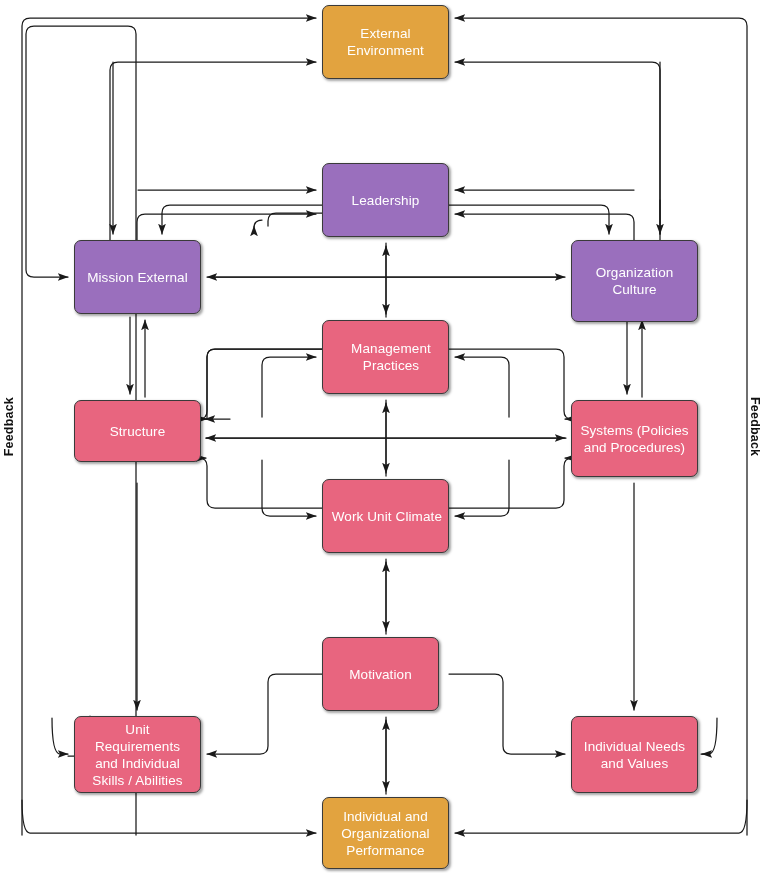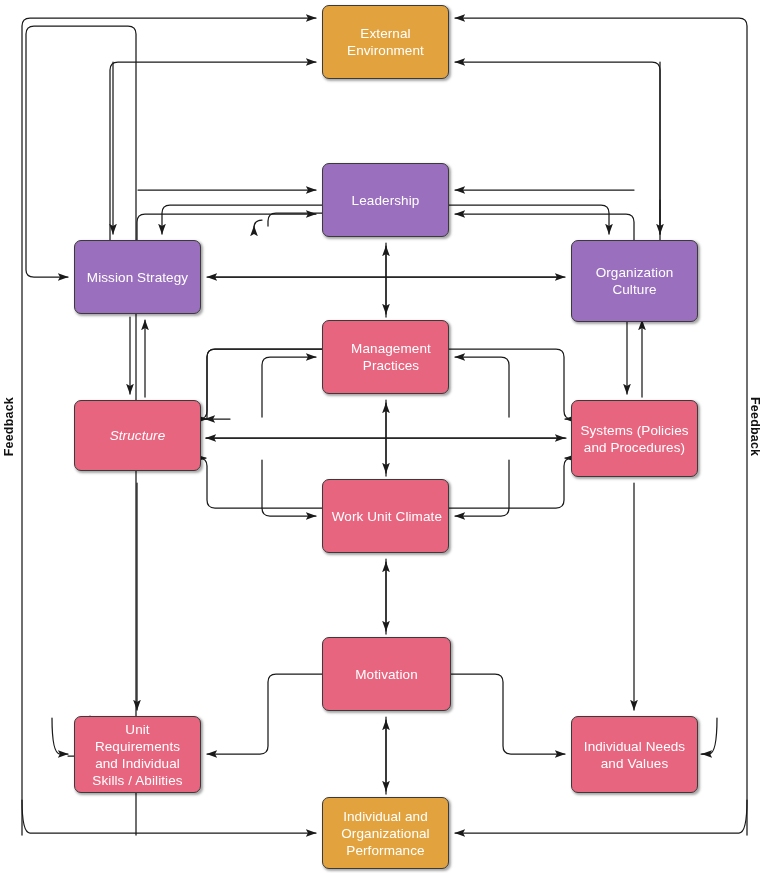--- a/index.html
+++ b/index.html
@@ -176,41 +176,41 @@
 
   <div id="nodes-root">
       <div class="node" style="left: 322px; top: 5px; width: 127px; height: 74px; background: rgb(226, 163, 63); border-color: rgb(58, 58, 58); color: rgb(255, 255, 255);">
         <span class="node-label">External
 Environment</span>
       </div>
       <div class="node" style="left: 322px; top: 163px; width: 127px; height: 74px; background: rgb(154, 111, 189); border-color: rgb(58, 58, 58); color: rgb(255, 255, 255);">
         <span class="node-label">Leadership</span>
       </div>
       <div class="node" style="left: 74px; top: 240px; width: 127px; height: 74px; background: rgb(154, 111, 189); border-color: rgb(58, 58, 58); color: rgb(255, 255, 255);">
-        <span class="node-label">Mission Strategy</span>
+        <span class="node-label">Mission External</span>
       </div>
       <div class="node" style="left: 571px; top: 240px; width: 127px; height: 82px; background: rgb(154, 111, 189); border-color: rgb(58, 58, 58); color: rgb(255, 255, 255);">
         <span class="node-label">Organization
 Culture</span>
       </div>
       <div class="node" style="left: 322px; top: 320px; width: 127px; height: 74px; background: rgb(232, 101, 127); border-color: rgb(58, 58, 58); color: rgb(255, 255, 255); padding-left: 17px;">
         <span class="node-label">Management
 Practices</span>
       </div>
-      <div class="node" style="left: 74px; top: 400px; width: 127px; height: 71px; background: rgb(232, 101, 127); border-color: rgb(58, 58, 58); color: rgb(255, 255, 255); font-style: italic;">
+      <div class="node" style="left: 74px; top: 400px; width: 127px; height: 62px; background: rgb(232, 101, 127); border-color: rgb(58, 58, 58); color: rgb(255, 255, 255);">
         <span class="node-label">Structure</span>
       </div>
       <div class="node" style="left: 571px; top: 400px; width: 127px; height: 77px; background: rgb(232, 101, 127); border-color: rgb(58, 58, 58); color: rgb(255, 255, 255);">
         <span class="node-label">Systems (Policies
 and Procedures)</span>
       </div>
       <div class="node" style="left: 322px; top: 479px; width: 127px; height: 74px; background: rgb(232, 101, 127); border-color: rgb(58, 58, 58); color: rgb(255, 255, 255); justify-content: flex-end;">
         <span class="node-label">Work Unit Climate</span>
       </div>
-      <div class="node" style="left: 322px; top: 637px; width: 129px; height: 74px; background: rgb(232, 101, 127); border-color: rgb(58, 58, 58); color: rgb(255, 255, 255);">
+      <div class="node" style="left: 322px; top: 637px; width: 117px; height: 74px; background: rgb(232, 101, 127); border-color: rgb(58, 58, 58); color: rgb(255, 255, 255);">
         <span class="node-label">Motivation</span>
       </div>
       <div class="node" style="left: 74px; top: 716px; width: 127px; height: 77px; background: rgb(232, 101, 127); border-color: rgb(58, 58, 58); color: rgb(255, 255, 255);">
         <span class="node-label">Unit Requirements
 and Individual
 Skills / Abilities</span>
       </div>
       <div class="node" style="left: 571px; top: 716px; width: 127px; height: 77px; background: rgb(232, 101, 127); border-color: rgb(58, 58, 58); color: rgb(255, 255, 255);">
         <span class="node-label">Individual Needs
 and Values</span>

